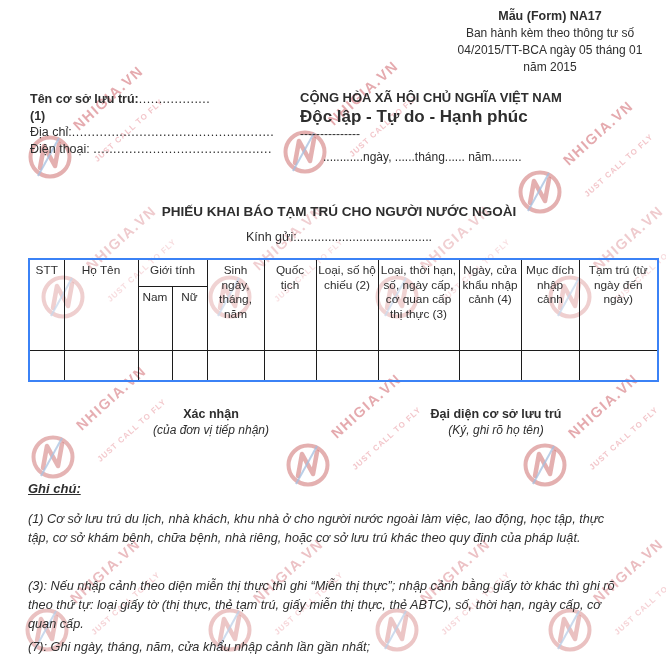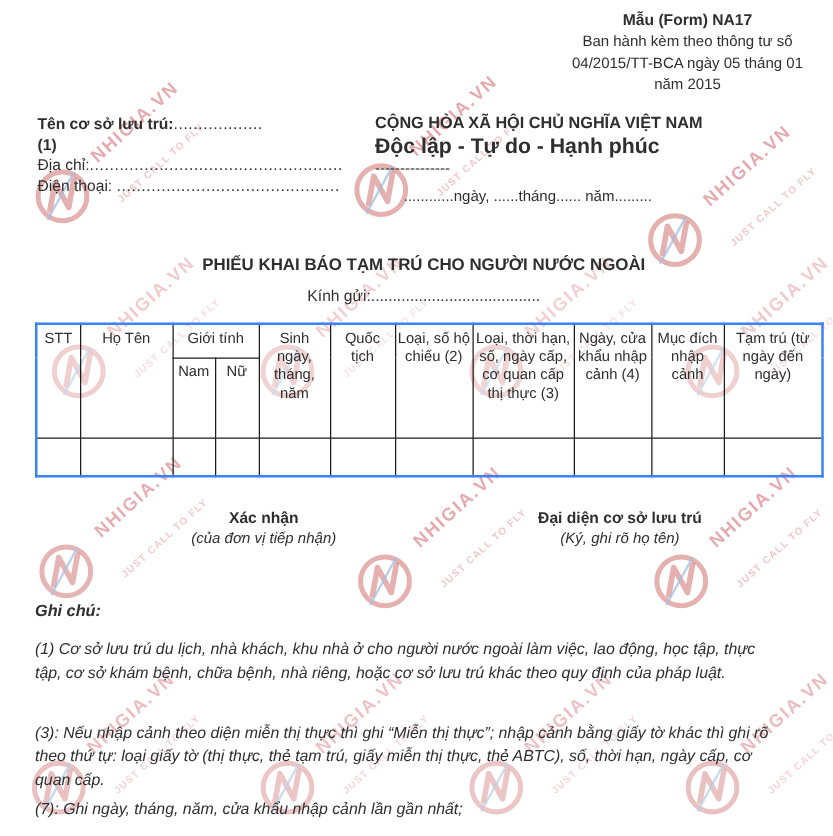--- a/index.html
+++ b/index.html
@@ -46,21 +46,21 @@
     border:1px solid #1c1c1c;vertical-align:top;text-align:center;
     font-size:11.8px;line-height:14.5px;padding:3px 1px 0 1px;overflow:hidden;
   }
   
   .sig{text-align:center;}
   .sig-left{left:131px;top:407px;width:160px;}
   .sig-right{left:405px;top:407px;width:182px;}
   .sig-title{font-weight:bold;font-size:12.5px;}
   .sig-sub{font-style:italic;font-size:12px;margin-top:2px;}
   
-  .notes-heading{left:28px;top:481px;font-weight:bold;font-style:italic;font-size:13px;}
+  .notes-heading{left:28px;top:481px;font-weight:bold;font-style:italic;font-size:13px;text-decoration:underline;}
   .note{left:28px;width:630px;font-style:italic;font-size:12.7px;line-height:19px;}
   .note-1{top:510px;}
   .note-2{top:552px;}
   .note-3{top:577px;}
   .note-4{top:638px;}
 </style>
 </head>
 <body>
 
 <div class="page">

